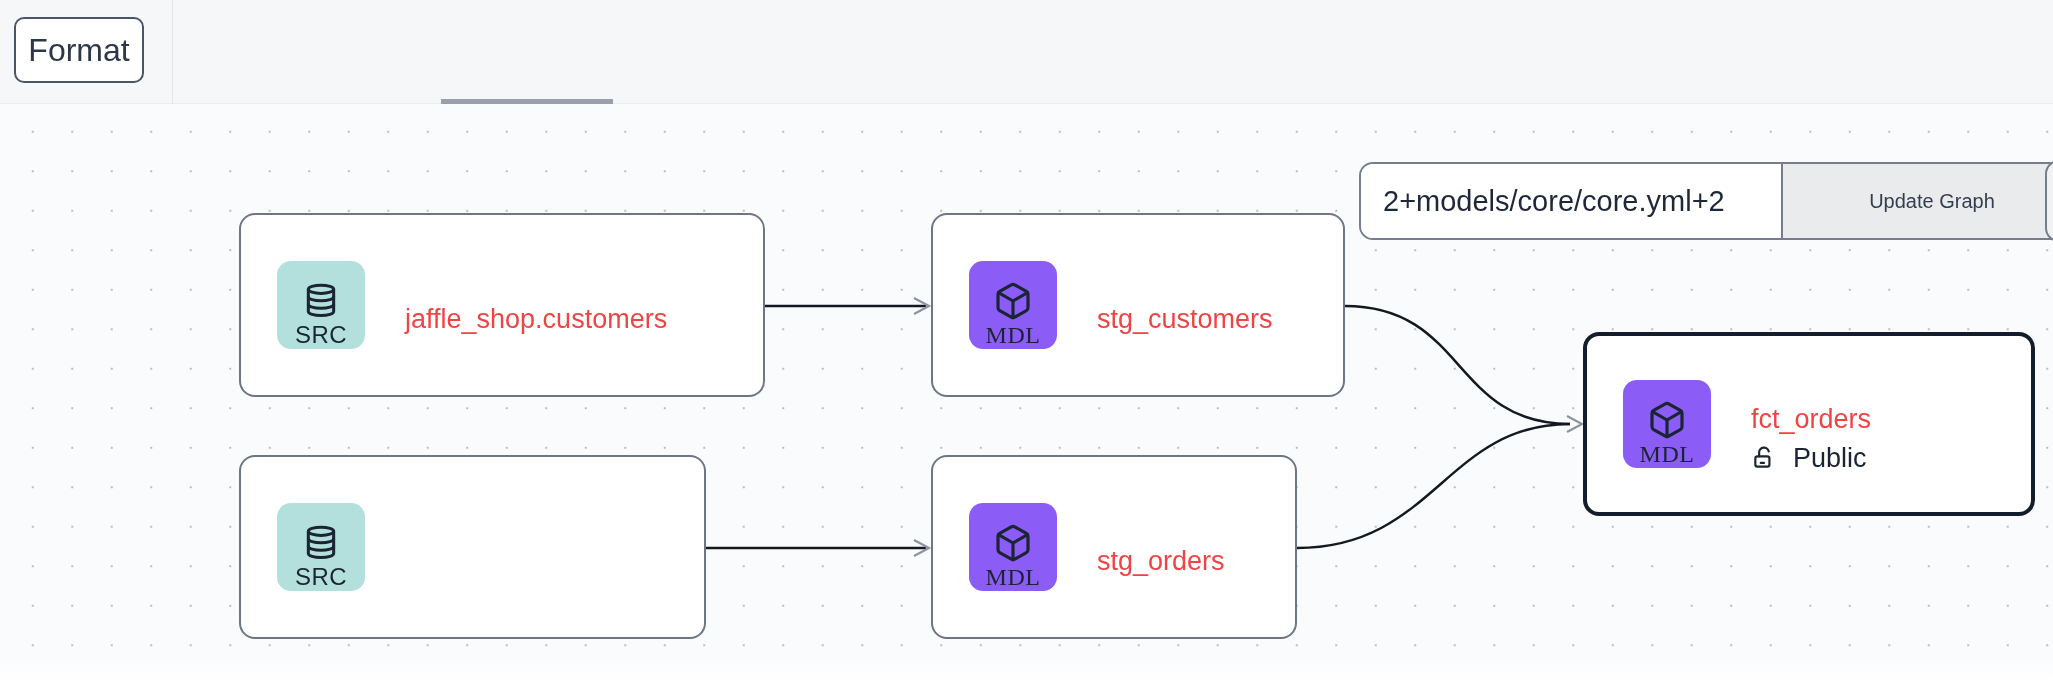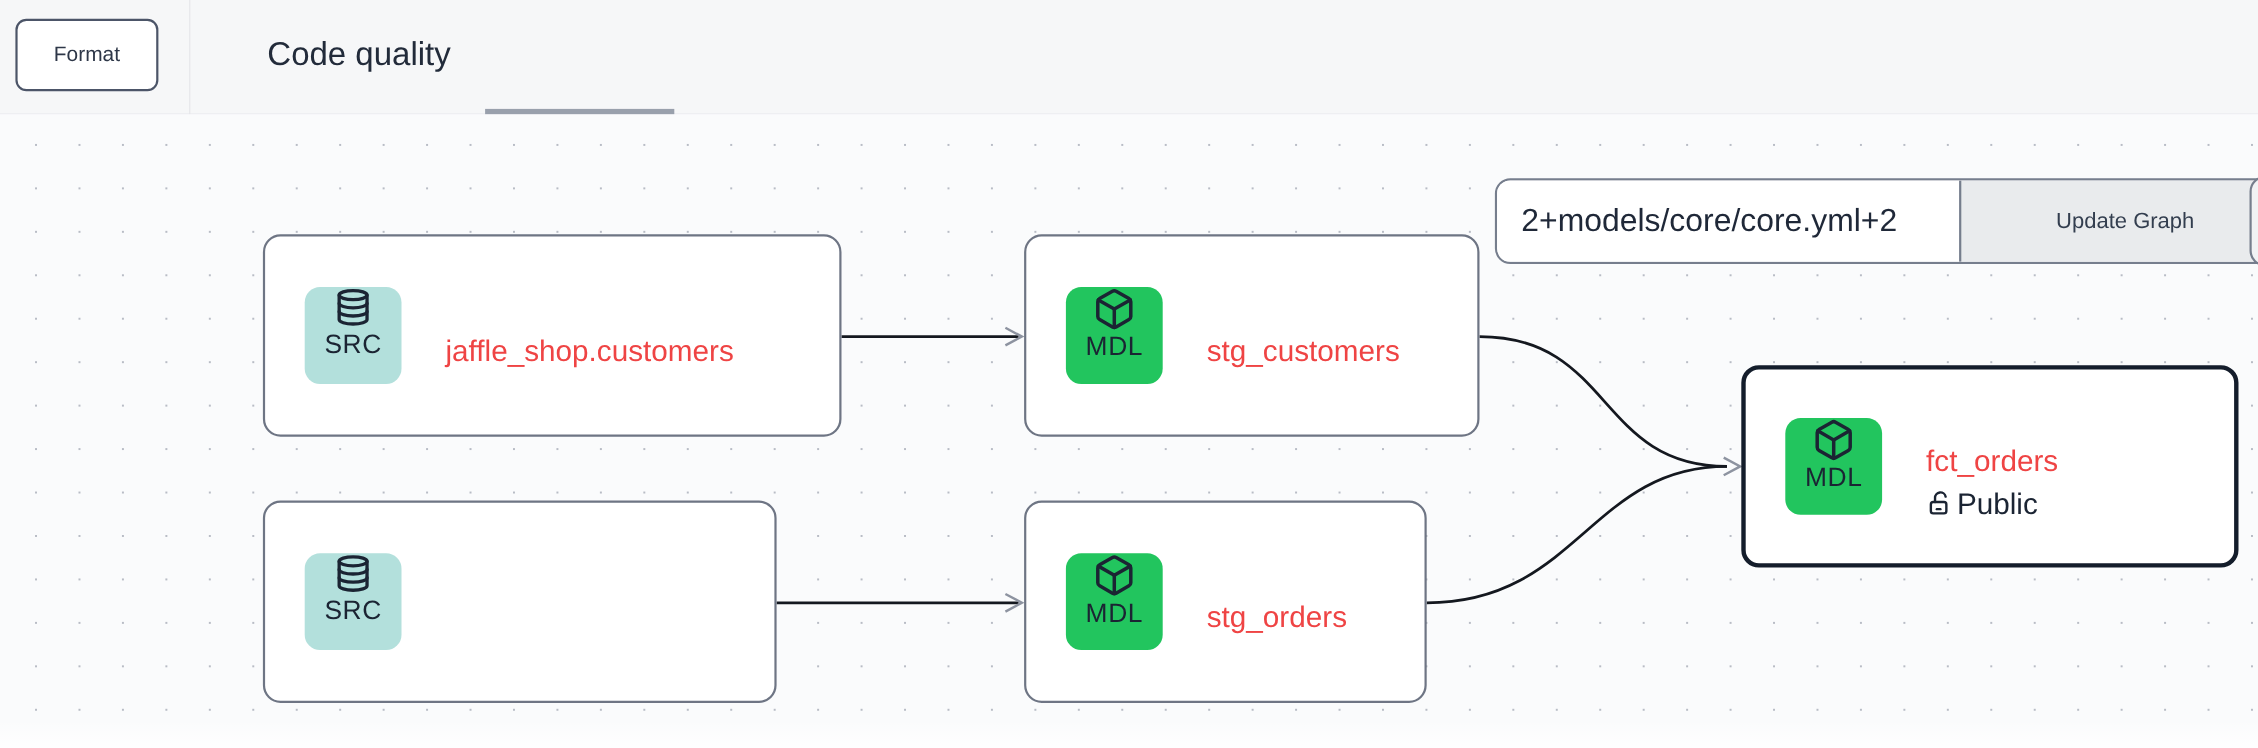--- a/index.html
+++ b/index.html
@@ -13,21 +13,21 @@
   }
   
   .header {
     position:absolute; left:0; top:0; width:2053px; height:104px;
     background:#f6f7f8;
     border-bottom:1px solid #ececef;
   }
   .format-btn {
     position:absolute; left:14px; top:17px; width:130px; height:66px;
     background:#ffffff; border:2px solid #4c5568; border-radius:10px;
-    font-size:19px; color:#2e3748;
+    font-size:32px; color:#2e3748;
     display:flex; align-items:center; justify-content:center;
     cursor:pointer;
   }
   .header-divider {
     position:absolute; left:172px; top:0; width:1px; height:104px;
     background:#e4e5e9;
   }
   .tab {
     position:absolute; top:0; height:100px;
     display:flex; align-items:center;
@@ -63,32 +63,32 @@
     padding-left:36px; cursor:pointer;
   }
   .node.selected { border:4px solid #141d2b; }
   .n-src-customers { left:239px; top:109px; width:526px; height:184px; }
   .n-stg-customers { left:931px; top:109px; width:414px; height:184px; }
   .n-src-orders    { left:239px; top:351px; width:467px; height:184px; }
   .n-stg-orders    { left:931px; top:351px; width:366px; height:184px; }
   .n-fct-orders    { left:1583px; top:228px; width:452px; height:184px; }
   .badge {
     width:88px; height:88px; border-radius:14px; flex:0 0 88px;
-    display:flex; flex-direction:column; align-items:center; justify-content:flex-start;
+    display:flex; flex-direction:column; align-items:center; justify-content:flex-end;
     gap:1px;
   }
   .badge-src { background:#b3e0dc; }
-  .badge-mdl { background:#22c55e; }
+  .badge-mdl { background:#8b5cf6;font-family:Liberation Serif, serif; }
   .badge-label { font-size:24px; color:#1b2433; letter-spacing:0.5px; }
   .badge svg { display:block; }
   .node-title { font-size:27px; color:#ef4444; margin-left:40px; white-space:nowrap;margin-top:29px; }
   .node-text-col { margin-left:40px; display:flex; flex-direction:column; gap:8px; }
   .node-text-col .node-title { margin-left:0; }
   .node-subtitle {
-    display:flex; align-items:center; gap:2px;
+    display:flex; align-items:center; gap:16px;
     font-size:27px; color:#1b2433;
   }
   
   .graph-controls {
     position:absolute; left:1359px; top:58px; width:724px; height:78px;
     border:2px solid #767e8d; border-radius:14px;
     display:flex; overflow:hidden; background:#ffffff;
   }
   .selector-input {
     width:420px; height:100%; border:0; outline:none;
@@ -107,21 +107,20 @@
     position:absolute; left:2045px; top:56px; width:60px; height:82px;
     background:#f1f2f4; border:2px solid #767e8d; border-radius:14px;
   }
 </style>
 </head>
 <body>
 
 <div class="header">
   <button class="format-btn">Format</button>
   <div class="header-divider"></div>
-  <div class="tab tab-code-quality">Code quality</div>
   <div class="tab-underline"></div>
 </div>
 
 <div class="canvas">
 
   <svg class="edges" viewBox="0 0 2053 576" xmlns="http://www.w3.org/2000/svg">
     <path class="edge" d="M765 202 H926"></path>
     <polyline class="arrowhead" points="914,194 929,202 914,210"></polyline>
     <path class="edge" d="M706 444 H926"></path>
     <polyline class="arrowhead" points="914,436 929,444 914,452"></polyline>

